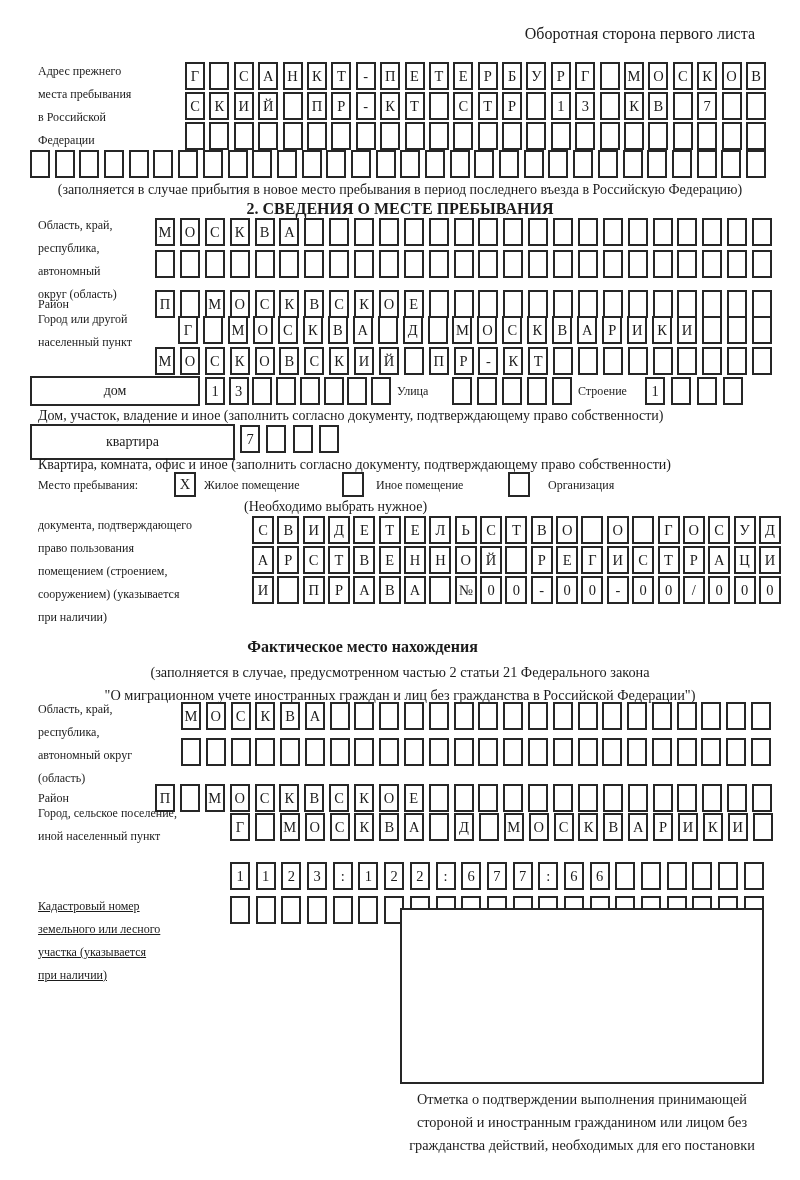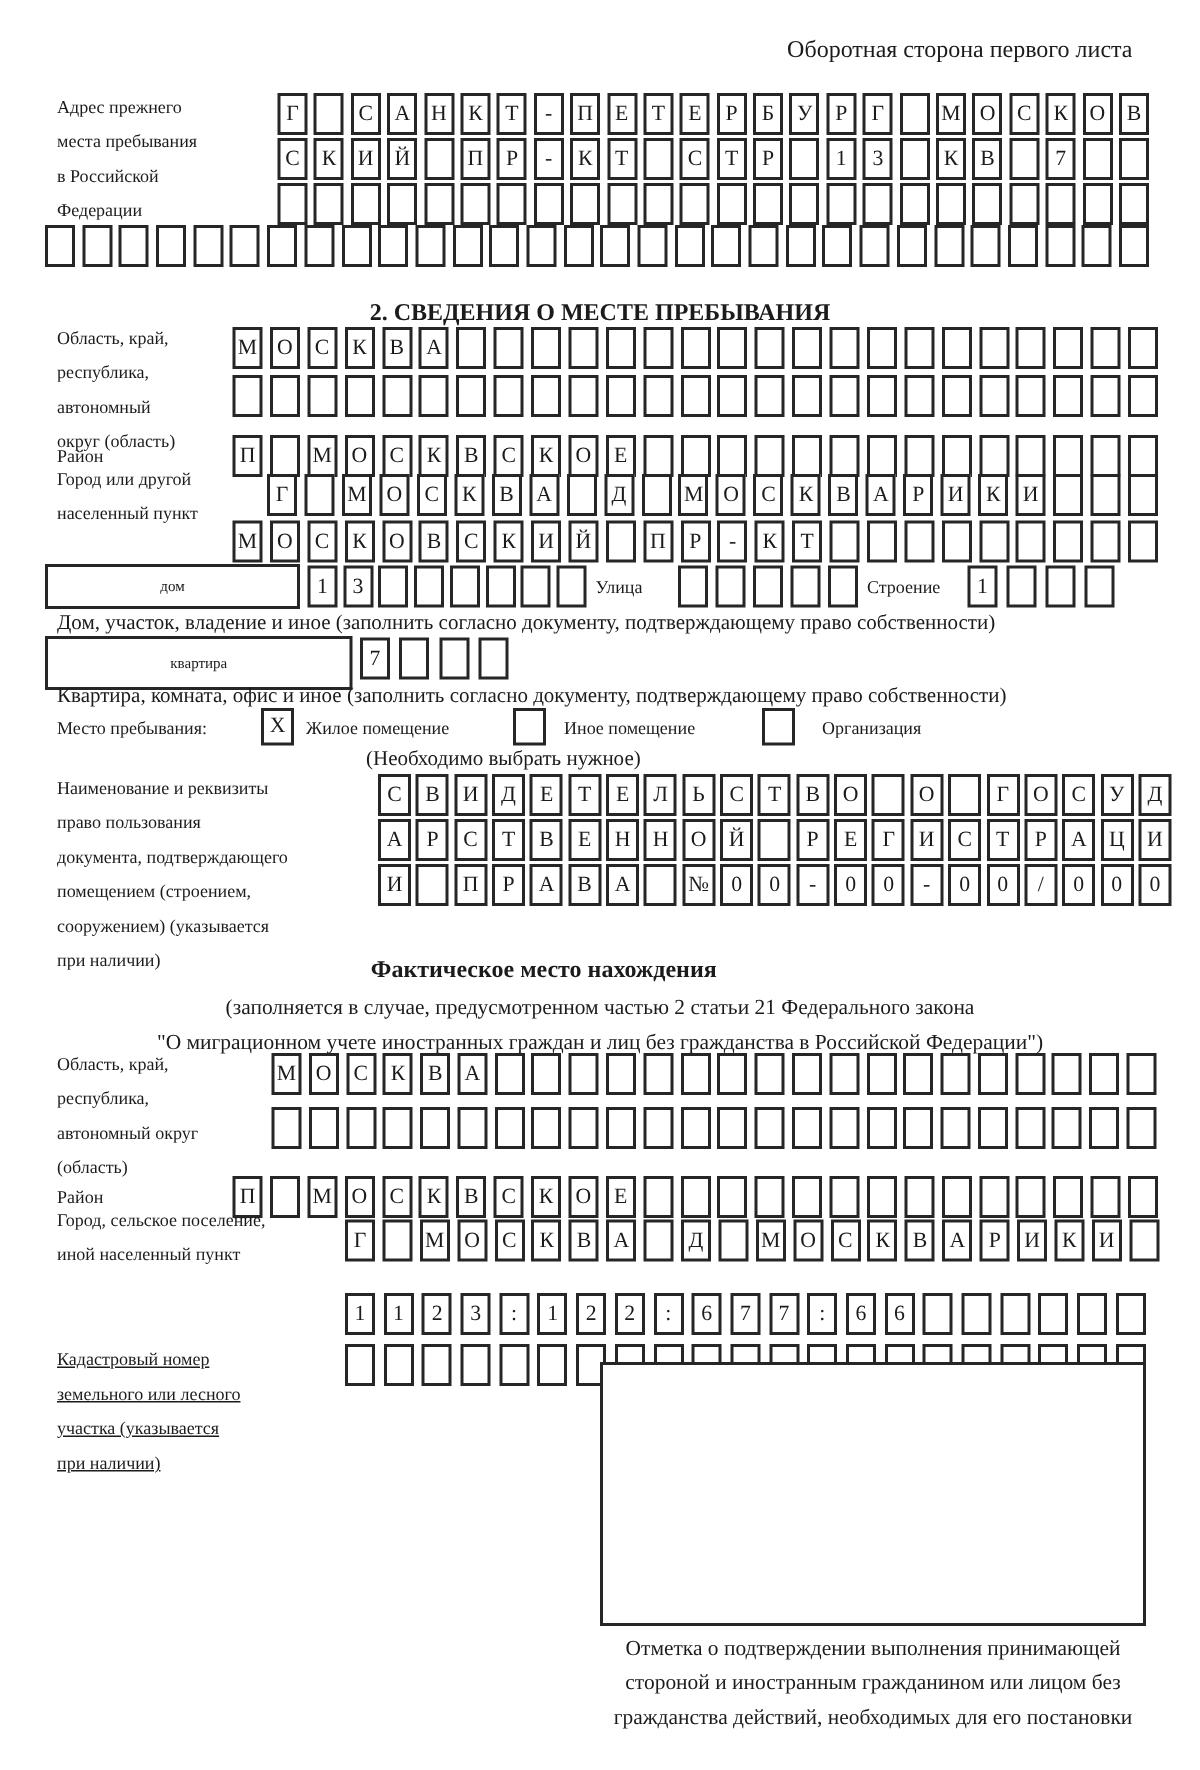--- a/index.html
+++ b/index.html
@@ -16,21 +16,21 @@
   .cellrow{position:absolute;display:flex;justify-content:space-between;height:28px;}
   .cell{
     box-sizing:border-box;width:20px;height:28px;border:2px solid #262626;
     display:flex;align-items:center;justify-content:center;
     font-size:14.5px;line-height:1;background:#fff;
   }
   .wide .cell{width:22px;}
   .fieldbox{
     position:absolute;box-sizing:border-box;border:2px solid #262626;
     display:flex;align-items:center;justify-content:center;
-    font-size:10px;background:#fff;
+    font-size:14px;background:#fff;
   }
   .checkbox{
     position:absolute;box-sizing:border-box;width:22px;height:25px;border:2px solid #262626;
     display:flex;align-items:center;justify-content:center;font-size:14.5px;background:#fff;
   }
   .stampbox{position:absolute;box-sizing:border-box;border:2px solid #262626;background:#fff;}
 </style>
 </head>
 <body>
 
@@ -147,20 +147,21 @@
       <div class="cell"></div>
       <div class="cell"></div>
       <div class="cell"></div>
       <div class="cell"></div>
       <div class="cell"></div>
       <div class="cell"></div>
       <div class="cell"></div>
       <div class="cell"></div>
       <div class="cell"></div>
     </div>
+  <div class="t note center" style="left:0;top:182px;width:800px">(заполняется в случае прибытия в новое место пребывания в период последнего въезда в Российскую Федерацию)</div>
 
   <div class="t bold center" style="left:0;top:200px;width:800px;font-size:16px">2. СВЕДЕНИЯ О МЕСТЕ ПРЕБЫВАНИЯ</div>
 
   <div class="t lbl" style="left:38px;top:214px;">
       <div>Область, край,</div>
       <div>республика,</div>
       <div>автономный</div>
       <div>округ (область)</div>
     </div>
   <div class="cellrow" style="left:155px;top:218px;width:617px">
@@ -347,23 +348,22 @@
   <div class="t lbl" style="left:38px;top:474px;">Место пребывания:</div>
   <div class="checkbox" style="left:174px;top:472px;">X</div>
   <div class="t lbl" style="left:204px;top:474px;">Жилое помещение</div>
   <div class="checkbox" style="left:342px;top:472px;"></div>
   <div class="t lbl" style="left:376px;top:474px;">Иное помещение</div>
   <div class="checkbox" style="left:508px;top:472px;"></div>
   <div class="t lbl" style="left:548px;top:474px;">Организация</div>
   <div class="t note" style="left:244px;top:499px;">(Необходимо выбрать нужное)</div>
 
   <div class="t lbl" style="left:38px;top:514px;">
-      <div>Наименование и реквизиты</div>
+      <div>документа, подтверждающего</div>
       <div>право пользования</div>
-      <div>документа, подтверждающего</div>
       <div>помещением (строением,</div>
       <div>сооружением) (указывается</div>
       <div>при наличии)</div>
     </div>
   <div class="cellrow wide" style="left:252px;top:516px;width:529px">
       <div class="cell">С</div>
       <div class="cell">В</div>
       <div class="cell">И</div>
       <div class="cell">Д</div>
       <div class="cell">Е</div>

